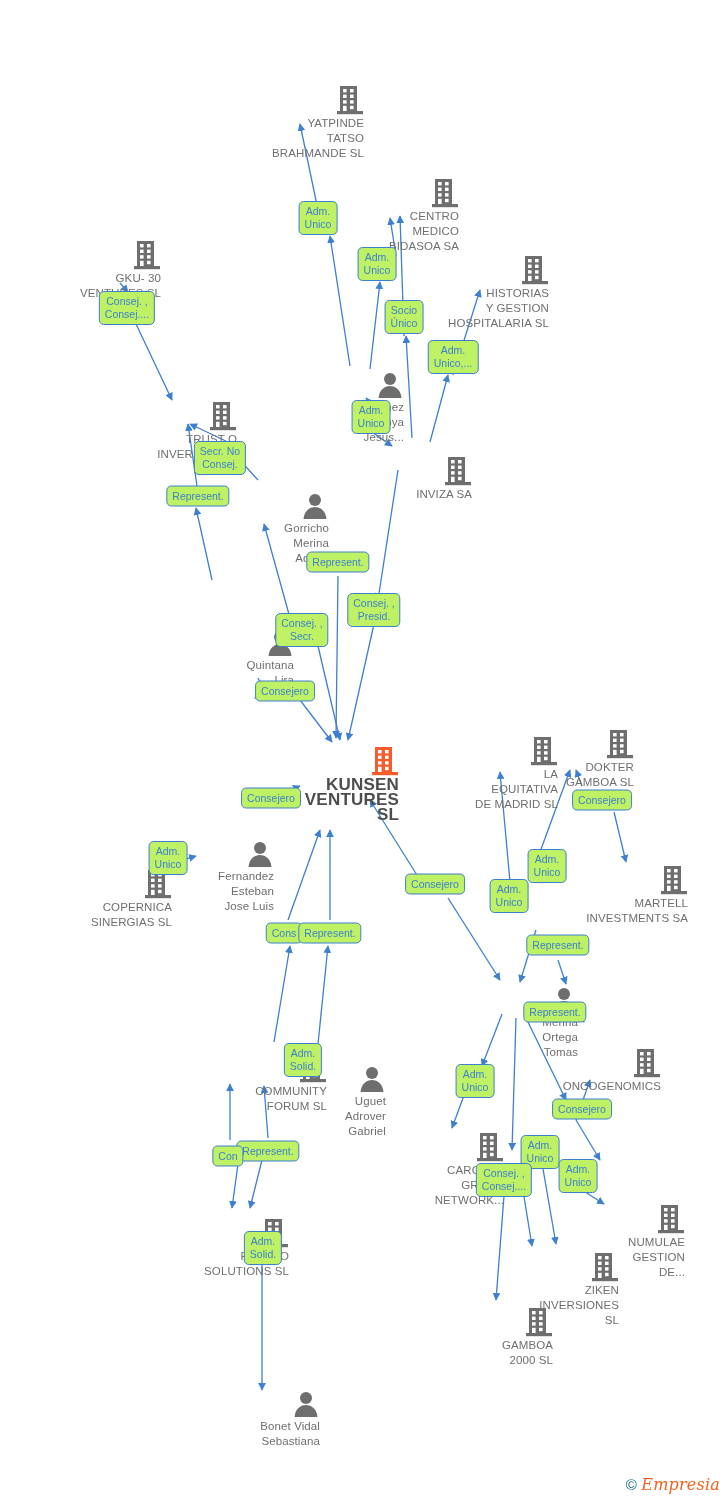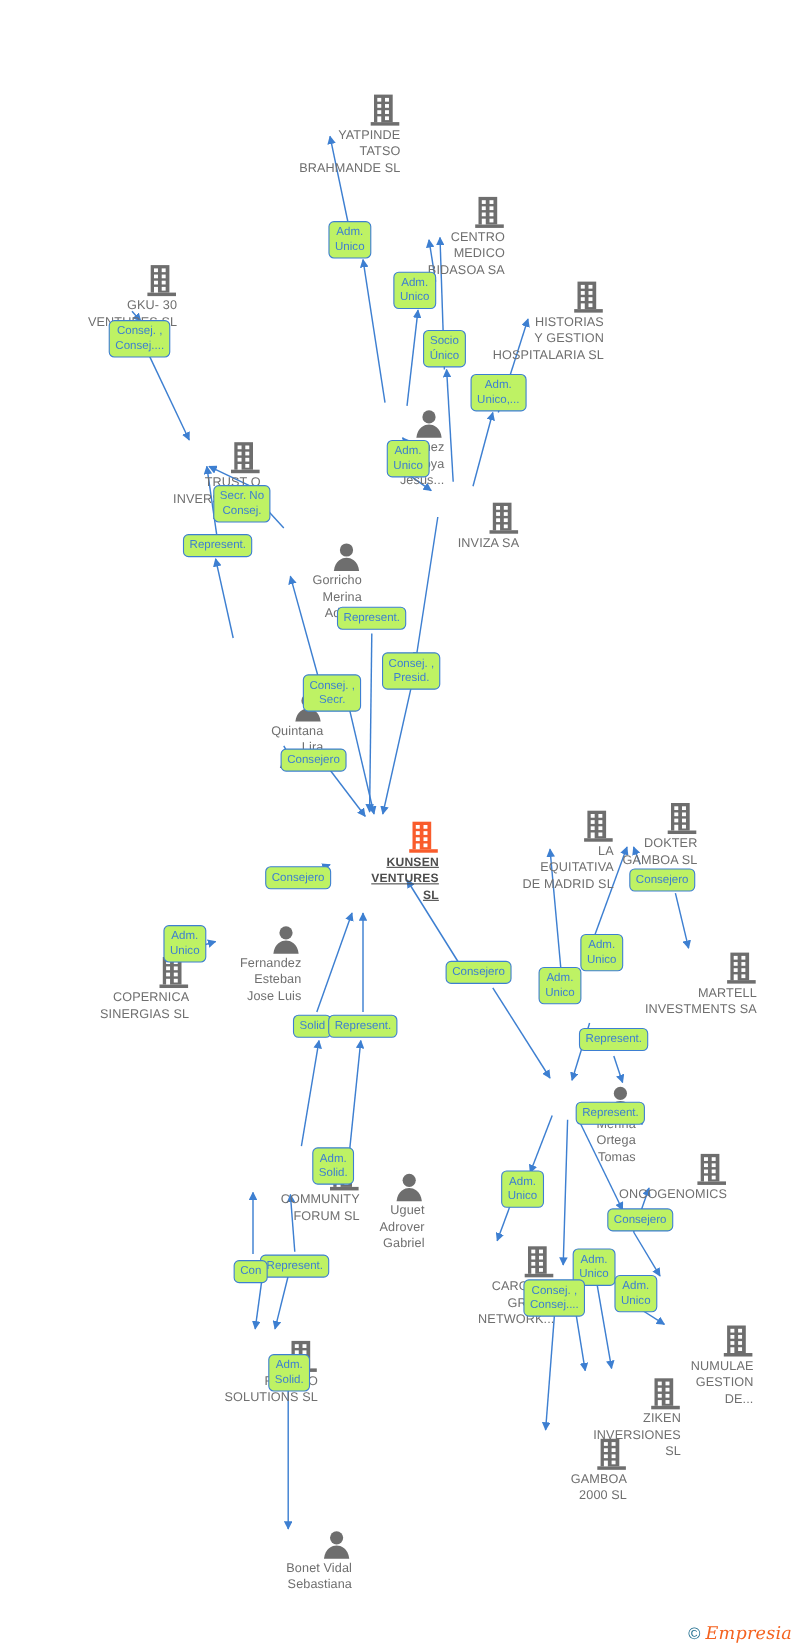--- a/index.html
+++ b/index.html
@@ -39,23 +39,22 @@
     display: block;
     font-size: 11.5px;
     color: #6f6f6f;
     letter-spacing: 0.1px;
     margin-top: 1px;
     white-space: pre-line;
   }
   .node.company-focus .nlabel {
     color: #4d4d4d;
     font-weight: bold;
-    font-size: 11px;
+    font-size: 17px;
     letter-spacing: 0.2px;
-    text-decoration: underline;
   }
   .node.person .nlabel {
     color: #6f6f6f;
   }
   .edge-label {
     position: absolute;
     border: 1px solid #3d7fd1;
     border-radius: 5px;
     background: #bef264;
     color: #3d7fd1;
@@ -512,21 +511,21 @@
               <rect x="7" y="15.2" width="3.6" height="3.4"></rect>
               <rect x="14" y="15.2" width="3.6" height="3.4"></rect>
               <rect x="7" y="20.8" width="3.6" height="5.2"></rect>
               <rect x="14" y="20.8" width="3.6" height="3.4"></rect>
             </g>
           </svg></span>
         <span class="nlabel">NUMULAE
 GESTION
 DE...</span>
       </div>
-      <div class="node company" style="left: 510px; top: 1307px;">
+      <div class="node company" style="left: 493px; top: 1307px;">
         <span class="glyph"><svg width="28" height="30" viewBox="0 0 28 30" aria-hidden="true">
             <rect x="4" y="1" width="17" height="25" fill="#6e6e6e"></rect>
             <rect x="1" y="26" width="26" height="3.2" fill="#6e6e6e"></rect>
             <g fill="#ffffff">
               <rect x="7" y="4" width="3.6" height="3.4"></rect>
               <rect x="14" y="4" width="3.6" height="3.4"></rect>
               <rect x="7" y="9.6" width="3.6" height="3.4"></rect>
               <rect x="14" y="9.6" width="3.6" height="3.4"></rect>
               <rect x="7" y="15.2" width="3.6" height="3.4"></rect>
               <rect x="14" y="15.2" width="3.6" height="3.4"></rect>
@@ -564,21 +563,21 @@
 Unico</div>
       <div class="edge-label" style="left: 302px; top: 630px;">Consej. ,
 Secr.</div>
       <div class="edge-label" style="left: 338px; top: 562px;">Represent.</div>
       <div class="edge-label" style="left: 374px; top: 610px;">Consej. ,
 Presid.</div>
       <div class="edge-label" style="left: 285px; top: 691px;">Consejero</div>
       <div class="edge-label" style="left: 168px; top: 858px;">Adm.
 Unico</div>
       <div class="edge-label" style="left: 271px; top: 798px;">Consejero</div>
-      <div class="edge-label" style="left: 284px; top: 933px;">Solid</div>
+      <div class="edge-label" style="left: 284px; top: 933px;">Cons</div>
       <div class="edge-label" style="left: 330px; top: 933px;">Represent.</div>
       <div class="edge-label" style="left: 435px; top: 884px;">Consejero</div>
       <div class="edge-label" style="left: 509px; top: 896px;">Adm.
 Unico</div>
       <div class="edge-label" style="left: 547px; top: 866px;">Adm.
 Unico</div>
       <div class="edge-label" style="left: 602px; top: 800px;">Consejero</div>
       <div class="edge-label" style="left: 558px; top: 945px;">Represent.</div>
       <div class="edge-label" style="left: 555px; top: 1012px;">Represent.</div>
       <div class="edge-label" style="left: 475px; top: 1081px;">Adm.

